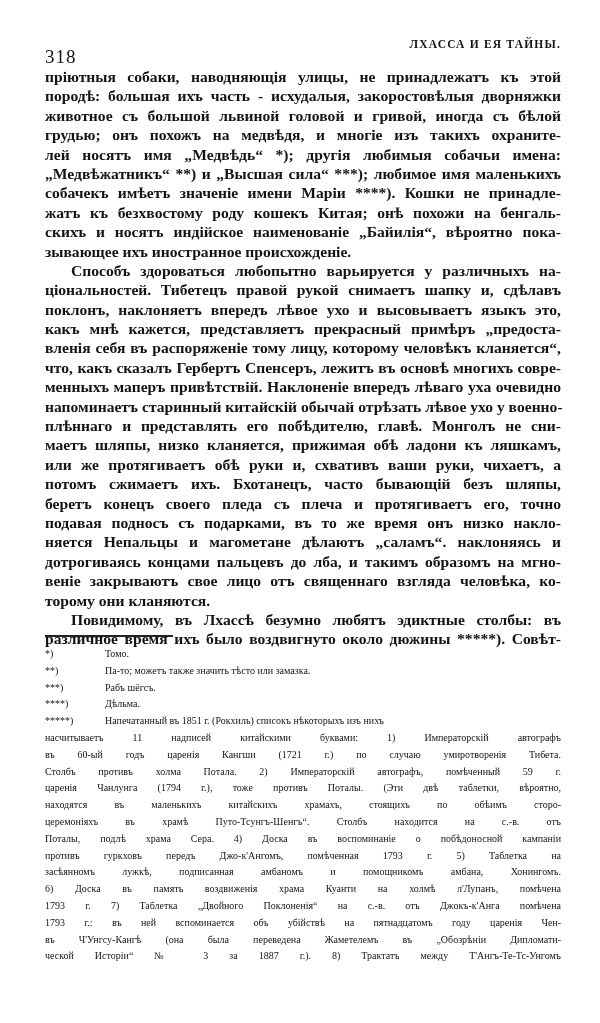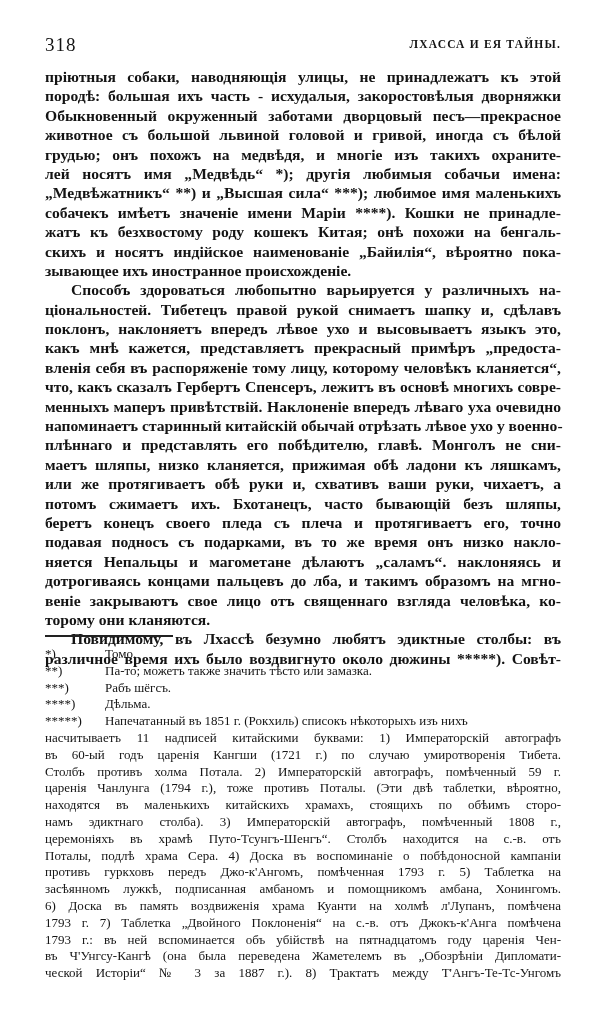--- a/index.html
+++ b/index.html
@@ -5,21 +5,21 @@
   html, body { margin:0; padding:0; }
   body {
     width:600px; height:1023px; background:#ffffff; color:#141414;
     font-family:"DejaVu Serif", "Liberation Serif", serif;
     position:relative; overflow:hidden;
   }
   .page-header {
     position:absolute; top:34px; left:45px; width:516px; height:24px;
   }
   .page-number {
-    position:absolute; left:0; top:0;
+    position:absolute; left:0; top:12px;
     font-size:19px; font-family:"Liberation Serif", serif; letter-spacing:1px;
   }
   .running-title {
     position:absolute; left:0; right:0; top:4px; text-align:right;
     font-size:11.5px; font-weight:bold; letter-spacing:1.2px;
     font-family:"Liberation Serif", serif;
   }
   .body-text {
     position:absolute; top:67px; left:45px; width:516px;font-weight:bold;
   }
@@ -31,39 +31,38 @@
   .line.last { text-align-last:left; }
   .line.indent { padding-left:26px; }
   .footnote-rule {
     position:absolute; top:635px; left:45px; width:128px; height:1.5px; background:#222;
   }
   .footnotes {
     position:absolute; top:646px; left:45px; width:516px;
   }
   .fline {
     display:block; height:16.8px; line-height:16.8px;
-    font-size:13px; font-family:"Liberation Serif", serif;
+    font-size:10px; font-family:"Liberation Serif", serif;
     text-align:justify; text-align-last:justify; white-space:nowrap;
   }
   .fline.note { text-align-last:left; }
   .mark { display:inline-block; width:56px; text-align:right; margin-right:4px; }
 </style>
 </head>
 <body>
 
 <div>
   <div class="page-header">
     <span class="page-number">318</span>
     <div class="running-title">ЛХАССА И ЕЯ ТАЙНЫ.</div>
   </div>
 
   <div class="body-text">
     <span class="line">пріютныя собаки, наводняющія улицы, не принадлежатъ къ этой</span>
     <span class="line">породѣ: большая ихъ часть - исхудалыя, закоростовѣлыя дворняжки</span>
-    <span class="line">Обыкновенный окруженный заботами дворцовый песъ—прекрасное</span>
     <span class="line">животное съ большой львиной головой и гривой, иногда съ бѣлой</span>
     <span class="line">грудью; онъ похожъ на медвѣдя, и многіе изъ такихъ охраните-</span>
     <span class="line">лей носятъ имя „Медвѣдь“ *); другія любимыя собачьи имена:</span>
     <span class="line">„Медвѣжатникъ“ **) и „Высшая сила“ ***); любимое имя маленькихъ</span>
     <span class="line">собачекъ имѣетъ значеніе имени Маріи ****). Кошки не принадле-</span>
     <span class="line">жатъ къ безхвостому роду кошекъ Китая; онѣ похожи на бенгаль-</span>
     <span class="line">скихъ и носятъ индійское наименованіе „Байилія“, вѣроятно пока-</span>
     <span class="line last">зывающее ихъ иностранное происхожденіе.</span>
     <span class="line indent">Способъ здороваться любопытно варьируется у различныхъ на-</span>
     <span class="line">ціональностей. Тибетецъ правой рукой снимаетъ шапку и, сдѣлавъ</span>
@@ -93,21 +92,20 @@
     <span class="fline note"><span class="mark">*)</span><span>Томо.</span></span>
     <span class="fline note"><span class="mark">**)</span><span>Па-то; можетъ также значить тѣсто или замазка.</span></span>
     <span class="fline note"><span class="mark">***)</span><span>Рабъ шёгсъ.</span></span>
     <span class="fline note"><span class="mark">****)</span><span>Дѣльма.</span></span>
     <span class="fline note"><span class="mark">*****)</span><span>Напечатанный въ 1851 г. (Рокхиль) списокъ нѣкоторыхъ изъ нихъ</span></span>
     <span class="fline">насчитываетъ 11 надписей китайскими буквами: 1) Императорскій автографъ</span>
     <span class="fline">въ 60-ый годъ царенія Кангши (1721 г.) по случаю умиротворенія Тибета.</span>
     <span class="fline">Столбъ противъ холма Потала. 2) Императорскій автографъ, помѣченный 59 г.</span>
     <span class="fline">царенія Чанлунга (1794 г.), тоже противъ Поталы. (Эти двѣ таблетки, вѣроятно,</span>
     <span class="fline">находятся въ маленькихъ китайскихъ храмахъ, стоящихъ по обѣимъ сторо-</span>
-    <span class="fline">намъ эдиктнаго столба). 3) Императорскій автографъ, помѣченный 1808 г.,</span>
     <span class="fline">церемоніяхъ въ храмѣ Путо-Тсунгъ-Шенгъ“. Столбъ находится на с.-в. отъ</span>
     <span class="fline">Поталы, подлѣ храма Сера. 4) Доска въ воспоминаніе о побѣдоносной кампаніи</span>
     <span class="fline">противъ гуркховъ передъ Джо-к'Ангомъ, помѣченная 1793 г. 5) Таблетка на</span>
     <span class="fline">засѣянномъ лужкѣ, подписанная амбаномъ и помощникомъ амбана, Хонингомъ.</span>
     <span class="fline">6) Доска въ память воздвиженія храма Куанти на холмѣ л'Лупанъ, помѣчена</span>
     <span class="fline">1793 г. 7) Таблетка „Двойного Поклоненія“ на с.-в. отъ Джокъ-к'Анга помѣчена</span>
     <span class="fline">1793 г.: въ ней вспоминается объ убійствѣ на пятнадцатомъ году царенія Чен-</span>
     <span class="fline">въ Ч'Унгсу-Кангѣ (она была переведена Жаметелемъ въ „Обозрѣніи Дипломати-</span>
     <span class="fline">ческой Исторіи“ № 3 за 1887 г.). 8) Трактатъ между Т'Ангъ-Те-Тс-Унгомъ</span>
   </div>

